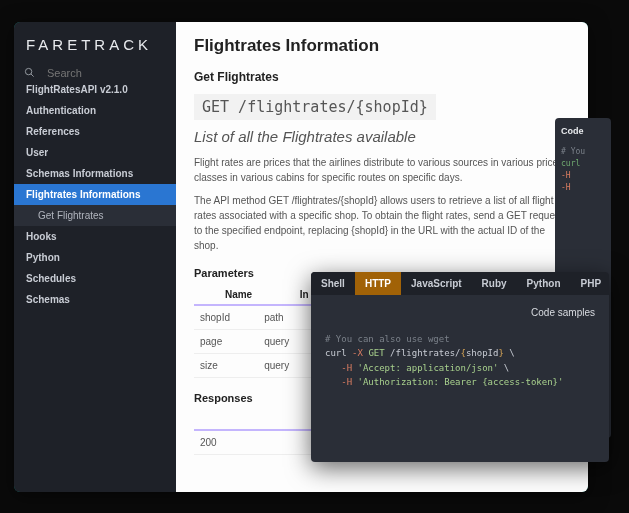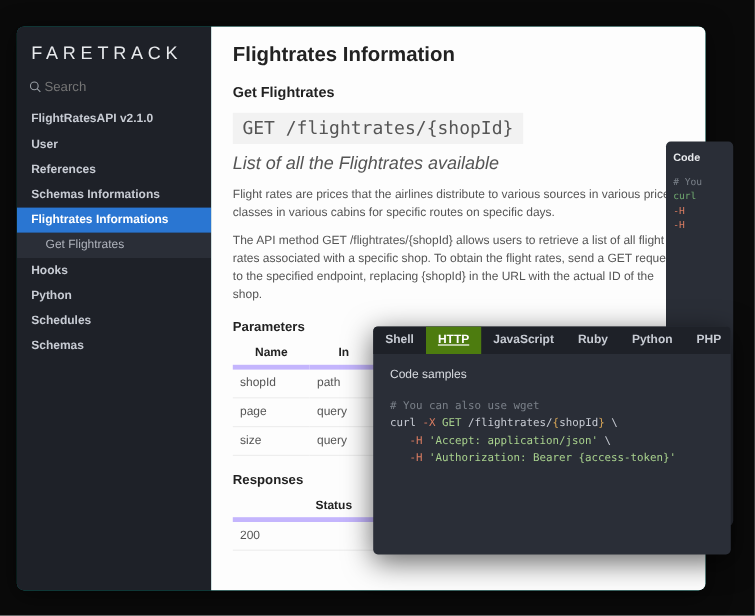--- a/index.html
+++ b/index.html
@@ -1,49 +1,49 @@
 <!DOCTYPE html>
 <html><head>
 <meta charset="utf-8">
 <style>
 * { margin: 0; padding: 0; box-sizing: border-box; }
 body { font-family: -apple-system, BlinkMacSystemFont, "Segoe UI", sans-serif; background: #0a0a0a; width: 629px; height: 513px; overflow: hidden; position: relative; }
 .main-window { position: absolute; top: 22px; left: 14px; width: 574px; height: 470px; background: #0f766e; border-radius: 6px; display: flex; overflow: hidden; box-shadow: 0 4px 20px rgba(0,0,0,0.5); }
 .sidebar { width: 162px; background: #1e2128; color: #c8ccd4; display: flex; flex-direction: column; }
 .logo { padding: 14px 12px 10px; font-size: 15px; font-weight: 300; letter-spacing: 4px; color: #e8eaed; }
-.search-box { margin: 4px 10px 10px; display: flex; align-items: flex-start; gap: 2px; color: #9aa0a6; font-size: 11px; }
+.search-box { margin: 4px 10px 0; display: flex; align-items: flex-start; gap: 12px; color: #9aa0a6; font-size: 11px; }
 .search-box svg { width: 11px; height: 11px; flex-shrink: 0; }
 .search-input { background: transparent; border: none; color: #c8ccd4; font-size: 11px; outline: none; width: 100%; }
 .nav { display: flex; flex-direction: column; font-size: 10px; }
 .nav-item { padding: 5px 12px; color: #c8ccd4; cursor: pointer; font-weight: 600; }
 .nav-item.active { background: #2a76d2; color: #fff; }
 .nav-sub { padding: 5px 12px 5px 24px; color: #b0b4bd; cursor: pointer; font-weight: 500; background: #2a2e37; }
 .content { flex: 1; background: #fdfdfd; color: #2d2d2d; padding: 14px 18px; overflow: hidden; font-size: 11px; position: relative; }
 .content h1 { font-size: 17px; font-weight: 700; margin-bottom: 14px; color: #222; }
 .content h2 { font-size: 12px; font-weight: 700; margin-bottom: 10px; color: #222; }
 .content h3 { font-size: 11px; font-weight: 700; margin: 14px 0 6px; color: #222; }
 .code-line { background: #f2f2f2; padding: 4px 8px; font-family: Consolas, Monaco, monospace; font-size: 15px; color: #555; margin-bottom: 8px; display: inline-block; }
 .italic { font-style: italic; color: #555; margin-bottom: 10px; font-size: 15px; }
 .para { font-size: 10px; color: #555; line-height: 1.5; margin-bottom: 8px; }
 table { width: 100%; border-collapse: collapse; font-size: 10px; margin-top: 4px; }
-th { text-align: center; padding: 4px 6px; font-weight: 700; color: #222; border-bottom: 4px solid #c4b5fd; }
+th { text-align: right; padding: 4px 6px; font-weight: 700; color: #222; border-bottom: 2px solid #c4b5fd; }
 td { padding: 6px 6px; color: #555; border-bottom: 1px solid #eee; }
 .right-label { position: absolute; top: 8px; right: 10px; color: #e8eaed; font-size: 11px; font-weight: 600; }
 .back-panel { position: absolute; top: 118px; right: 18px; width: 56px; height: 320px; background: #2a2e37; border-radius: 4px; color: #c8ccd4; font-size: 9px; padding: 8px 6px; }
 .back-panel .bp-title { font-weight: 600; color: #e8eaed; margin-bottom: 10px; }
 .back-panel .bp-line { color: #6fa86f; font-family: Consolas, monospace; font-size: 8px; line-height: 1.5; }
 .back-panel .bp-comment { color: #7a8089; }
 .back-panel .bp-flag { color: #d97c61; }
 .back-panel .bp-bottom { position: absolute; bottom: 12px; left: 6px; }
 .popup { position: absolute; top: 272px; left: 311px; width: 298px; height: 190px; background: #2a2e37; border-radius: 4px; box-shadow: 0 6px 24px rgba(0,0,0,0.6); overflow: hidden; color: #c8ccd4; }
 .tabs { display: flex; background: #1e2128; font-size: 10px; }
 .tab { padding: 6px 10px; color: #c8ccd4; cursor: pointer; font-weight: 600; }
-.tab.active { background: #4d7c0f; color: #fff; text-decoration: underline; }
+.tab.active { background: #a16207; color: #fff; }
 .popup-body { padding: 12px 14px; }
-.popup-title { font-size: 10px; color: #d8dbe0; margin-bottom: 14px; }
+.popup-title { font-size: 10px; color: #d8dbe0; margin-bottom: 14px; text-align: right; }
 .code-block { font-family: Consolas, Monaco, monospace; font-size: 9px; line-height: 1.6; }
 .c-comment { color: #7a8089; }
 .c-cmd { color: #c8ccd4; }
 .c-method { color: #a8d18d; }
 .c-flag { color: #d97c61; }
 .c-str { color: #a8d18d; }
 .c-var { color: #d8a657; }
 </style>
 </head>
 <body>
@@ -56,22 +56,23 @@
     <div class="logo">FARETRACK</div>
     <div class="search-box">
       <svg viewBox="0 0 24 24" fill="none" stroke="#9aa0a6" stroke-width="2">
           <circle cx="10" cy="10" r="7"></circle>
           <line x1="21" y1="21" x2="15" y2="15"></line>
         </svg>
       <input class="search-input" placeholder="Search" style="">
     </div>
     <div class="nav">
       <div class="nav-item">FlightRatesAPI v2.1.0</div>
+      <div class="nav-item">Authentication</div>
+      <div class="nav-item">References</div>
       <div class="nav-item">User</div>
-      <div class="nav-item">References</div>
       <div class="nav-item">Schemas Informations</div>
       <div class="nav-item active">Flightrates Informations</div>
       <div class="nav-sub">Get Flightrates</div>
       <div class="nav-item">Hooks</div>
       <div class="nav-item">Python</div>
       <div class="nav-item">Schedules</div>
       <div class="nav-item">Schemas</div>
     </div>
   </div>
 

